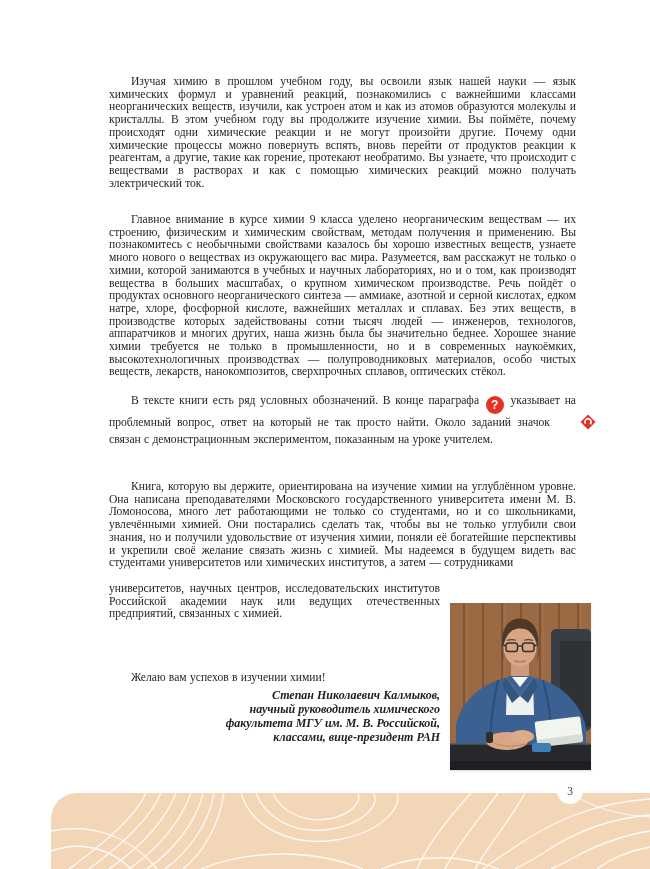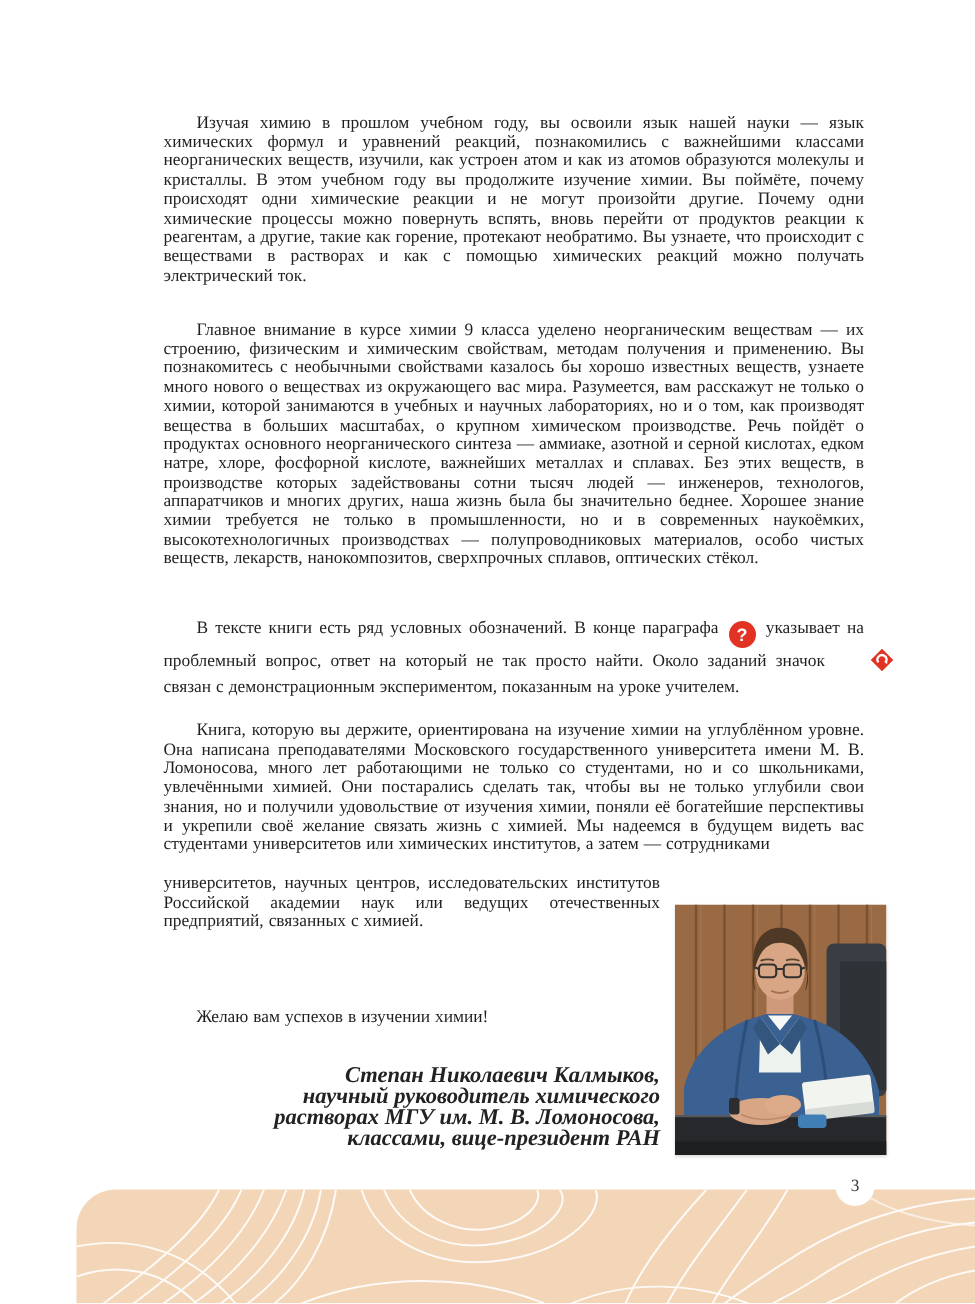--- a/index.html
+++ b/index.html
@@ -20,39 +20,39 @@
   }
   .para{
     position:absolute;left:109px;width:467px;
     font-size:11.6px;line-height:12.7px;
     text-align:justify;
     text-indent:22px;
     word-spacing:.4px;
   }
   .p1{top:76px;}
   .p2{top:214px;}
-  .p3{top:411px;line-height:16.5px;}
+  .p3{top:393px;line-height:16.5px;}
   .p4a{top:481px;}
   .p4b{top:583px;width:331px;text-indent:0;}
   .p5{top:672px;text-align:left;}
   .q-icon{
     display:inline-block;width:18px;height:18px;border-radius:50%;
     background:#e23224;color:#fff;
     font-family:"Liberation Sans",sans-serif;font-weight:700;font-size:12px;
     line-height:18px;text-align:center;text-indent:0;
     vertical-align:-5px;margin:0 2px;
   }
   .d-icon{
     display:inline-block;width:16px;height:16px;
     vertical-align:-4px;margin:0 2px;
   }
   .signature{
-    position:absolute;left:140px;width:300px;top:711px;
+    position:absolute;left:140px;width:300px;top:689px;
     text-align:right;
-    font-size:15px;line-height:13.9px;
+    font-size:12px;line-height:13.9px;
     font-style:italic;font-weight:700;color:#222;
   }
   .photo{
     position:absolute;left:450px;top:603px;width:141px;height:167px;
     box-shadow:0 1px 2px rgba(0,0,0,.15);
   }
   .band{
     position:absolute;left:51px;right:0;top:793px;bottom:0;
     background:#f3d6b8;
     border-top-left-radius:26px;
@@ -89,21 +89,21 @@
 
   <div class="para p4a">Книга, которую вы держите, ориентирована на изучение химии на углублённом уровне. Она написана преподавателями Московского государственного университета имени М. В. Ломоносова, много лет работающими не только со студентами, но и со школьниками, увлечёнными химией. Они постарались сделать так, чтобы вы не только углубили свои знания, но и получили удовольствие от изучения химии, поняли её богатейшие перспективы и укрепили своё желание связать жизнь с химией. Мы надеемся в будущем видеть вас студентами университетов или химических институтов, а затем — сотрудниками</div>
 
   <div class="para p4b">университетов, научных центров, исследовательских институтов Российской академии наук или ведущих отечественных предприятий, связанных с химией.</div>
 
   <div class="para p5">Желаю вам успехов в изучении химии!</div>
 
   <div class="signature">
     <div>Степан Николаевич Калмыков,</div>
     <div>научный руководитель химического</div>
-    <div>растворах МГУ им. М. В. Ломоносова,</div>
+    <div>факультета МГУ им. М. В. Российской,</div>
     <div>классами, вице-президент РАН</div>
   </div>
 
   <div class="photo">
     <svg width="141" height="167" viewBox="0 0 141 167">
 
       <rect x="0" y="0" width="141" height="167" fill="#9a6a45"></rect>
       <g stroke="#7b5130" stroke-width="1.6">
         <line x1="14" y1="0" x2="14" y2="167"></line>
           <line x1="33" y1="0" x2="33" y2="167"></line>

